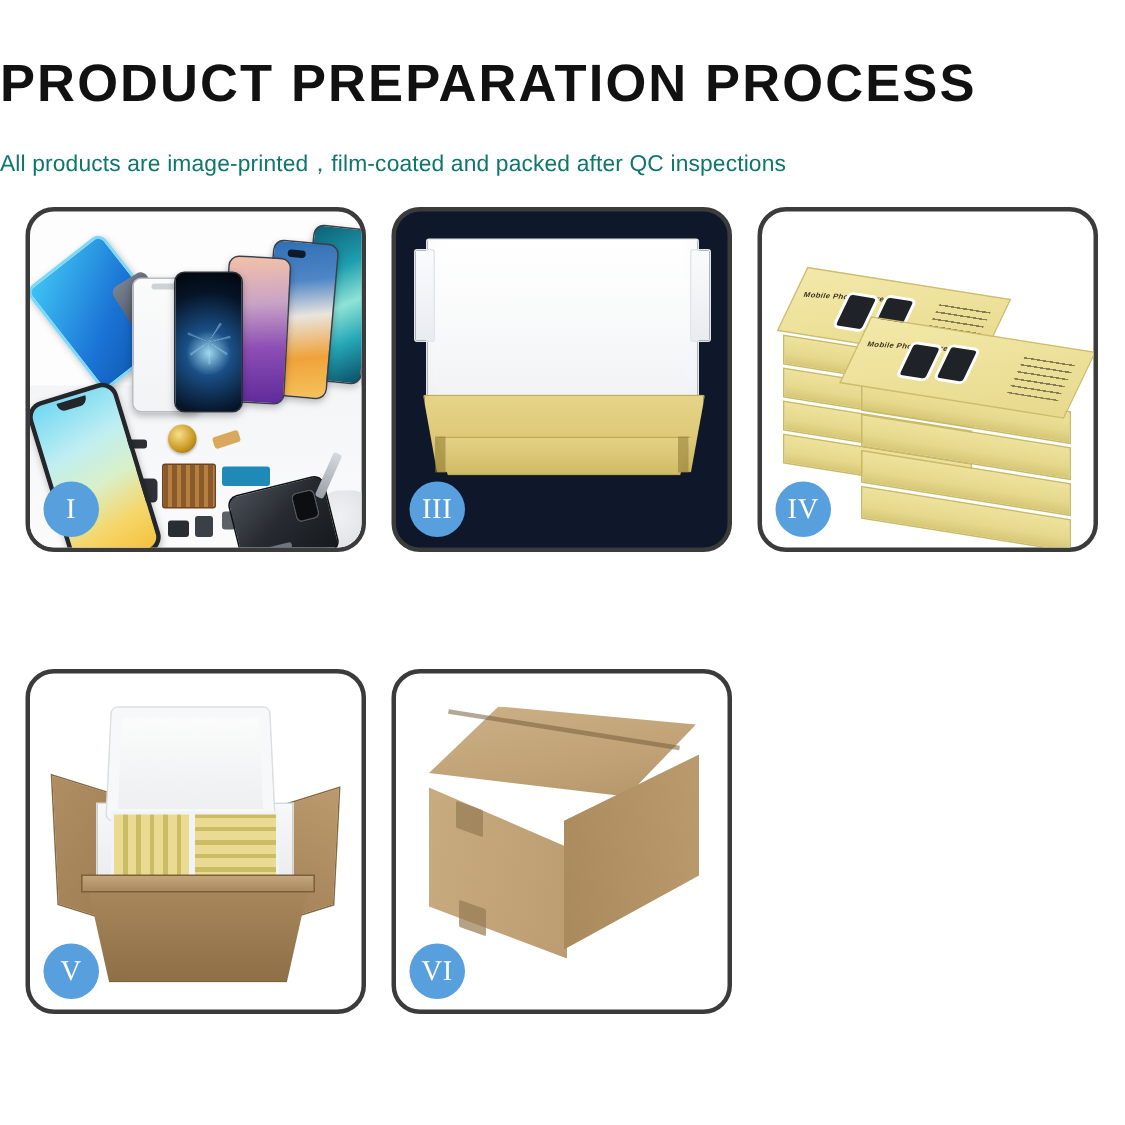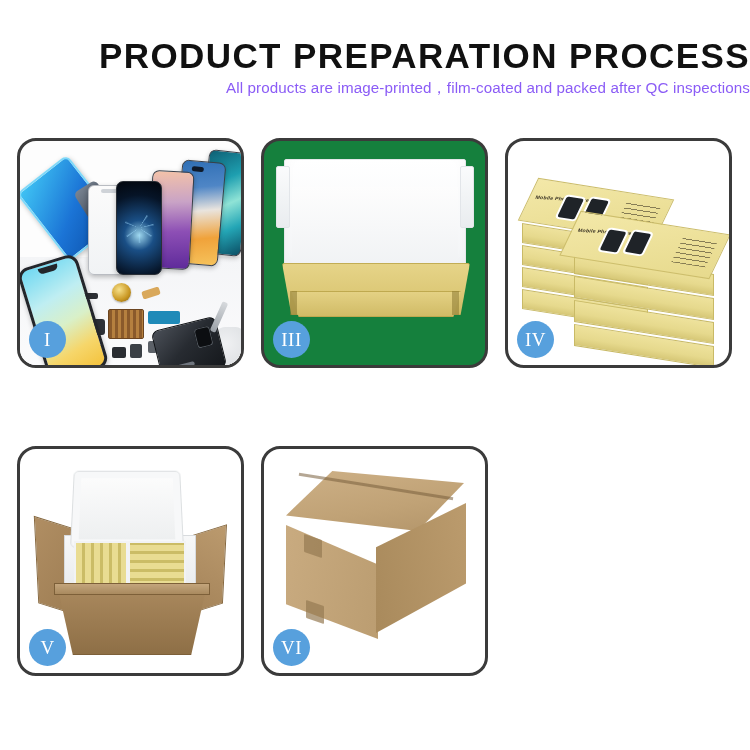--- a/index.html
+++ b/index.html
@@ -5,34 +5,34 @@
   * { box-sizing: border-box; margin: 0; padding: 0; }
   html, body {
     width: 750px; height: 750px;
     background: #ffffff;
     font-family: "Liberation Sans", sans-serif;
     overflow: hidden;
   }
   .page { position: relative; width: 750px; height: 750px; background: #fff; }
 
   
-  .header { text-align: right; padding-top: 38px; }
+  .header { text-align: left; padding-top: 38px; }
   .title {
     font-size: 35px;
     font-weight: 700;
     letter-spacing: 1.4px;
     color: #111;
     line-height: 1.05;
     white-space: nowrap;
   }
   .subtitle {
-    margin-top: 3px;
+    margin-top: 24px;
     font-size: 15.2px;
     font-weight: 400;
-    color: #8b5cf6;
+    color: #0f766e;
     letter-spacing: .1px;
     white-space: nowrap;
   }
 
   
   .grid {
     position: absolute;
     left: 17px; top: 138px;
     width: 716px;
     display: grid;
@@ -219,21 +219,21 @@
   .t1 { left: 28px; top: 12px; }
   .t2 { left: 30px; top: 86px; }
   .t3 { left: 22px; top: 186px; transform: rotate(-12deg); }
   .t4 { left: 74px; top: 186px; transform: rotate(12deg); }
   .bagtop{
     position:absolute; left:50%; transform:translateX(-50%); top:-4px;
     width:86px; height:14px; background:rgba(235,238,242,.8); border-radius:4px;
   }
 
   
-  .p3 { background:#15803d; }
+  .p3 { background:#0f172a; }
   .bx3-lid {
     position:absolute; left: 20px; top: 18px; width: 182px; height: 114px;
     background: linear-gradient(#ffffff,#f3f5f7);
     border: 1px solid #e4e7ea;
     border-radius: 2px;
     box-shadow: inset 0 -8px 14px rgba(0,0,0,.035);
   }
   .bx3-lid::before{
     content:""; position:absolute; left:-9px; top:6px; width:12px; height:60px;
     background:linear-gradient(#fafbfc,#e9ecef); border:1px solid #e2e5e9; border-radius:2px;

